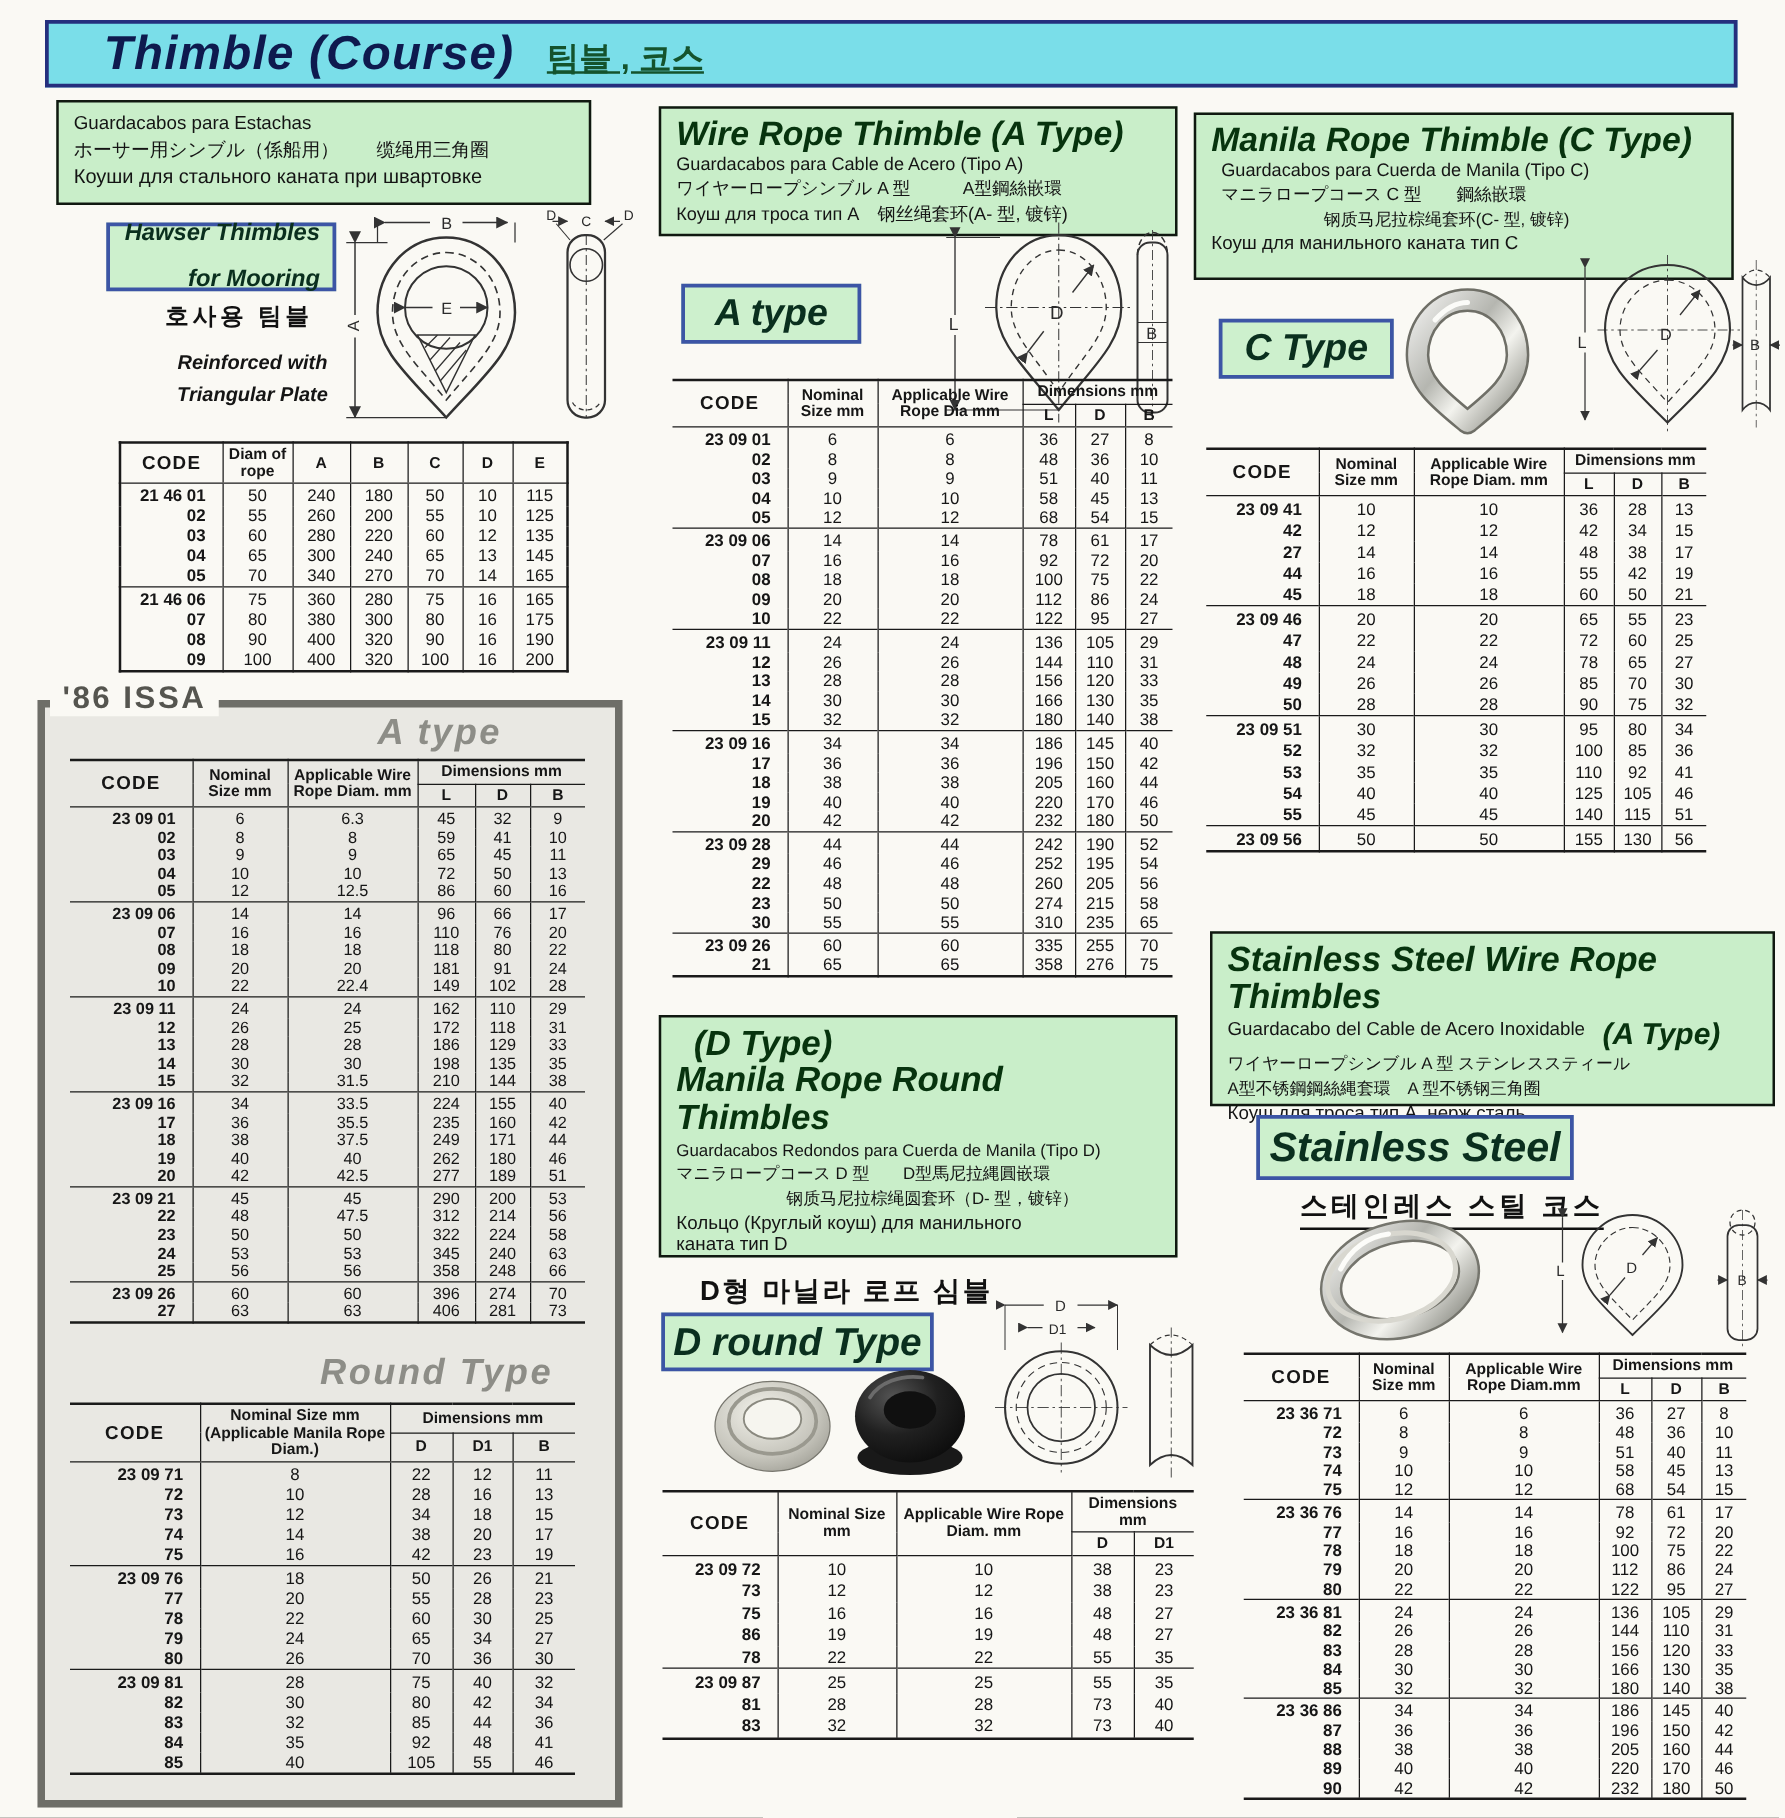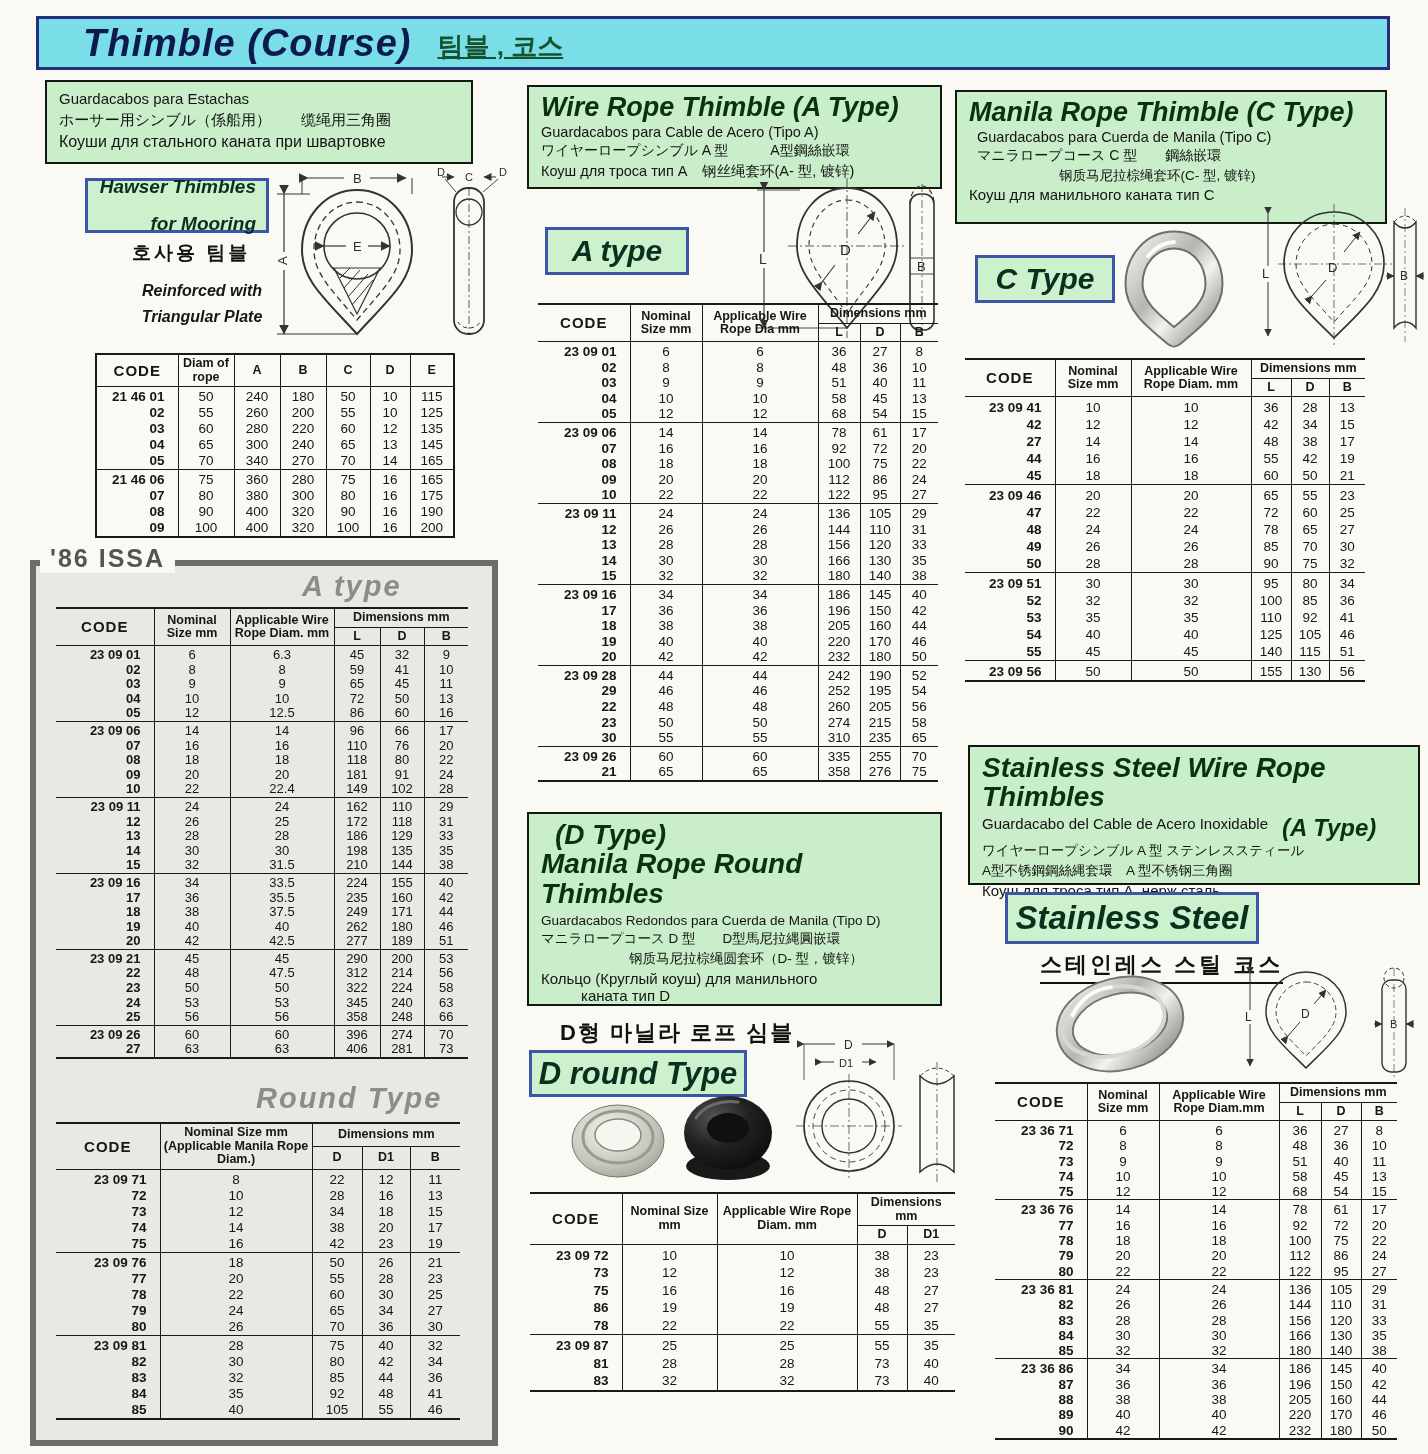--- a/index.html
+++ b/index.html
@@ -893,21 +893,21 @@
       </tbody>
     </table>
 
   <div class="gbox" style="left:527px;top:812px;width:415px;height:194px;">
     <div class="t" style="font-size:28px;padding-left:14px;">(D Type)</div>
     <div class="t" style="font-size:28px;">Manila Rope Round Thimbles</div>
     <div class="l" style="font-size:13.5px;margin-top:5px;">Guardacabos Redondos para Cuerda de Manila (Tipo D)</div>
     <div class="l" style="font-size:13.5px;margin-top:2px;">マニラロープコース D 型　　D型馬尼拉縄圓嵌環</div>
     <div class="l" style="font-size:13.5px;margin-top:2px;padding-left:88px;">钢质马尼拉棕绳圆套环（D- 型，镀锌）</div>
     <div class="l" style="font-size:15px;margin-top:2px;">Кольцо (Круглый коуш) для манильного</div>
-    <div class="l" style="font-size:15px;margin-left:40px;">каната тип D</div>
+    <div class="l" style="font-size:15px;">каната тип D</div>
   </div>
 
   <div class="ko-txt" style="left:560px;top:1018px;font-size:22px;letter-spacing:2px;">D형 마닐라 로프 심블</div>
 
   <div class="lbox" style="left:529px;top:1050px;width:218px;height:47px;font-size:31px;">
     <span>D round Type</span>
   </div>
 
   <svg style="position:absolute;left:566px;top:1093px;" width="105" height="94" viewBox="0 0 105 94">
     <ellipse cx="52" cy="48" rx="46" ry="36" fill="url(#silR)" stroke="#77766e" stroke-width="1"></ellipse>

